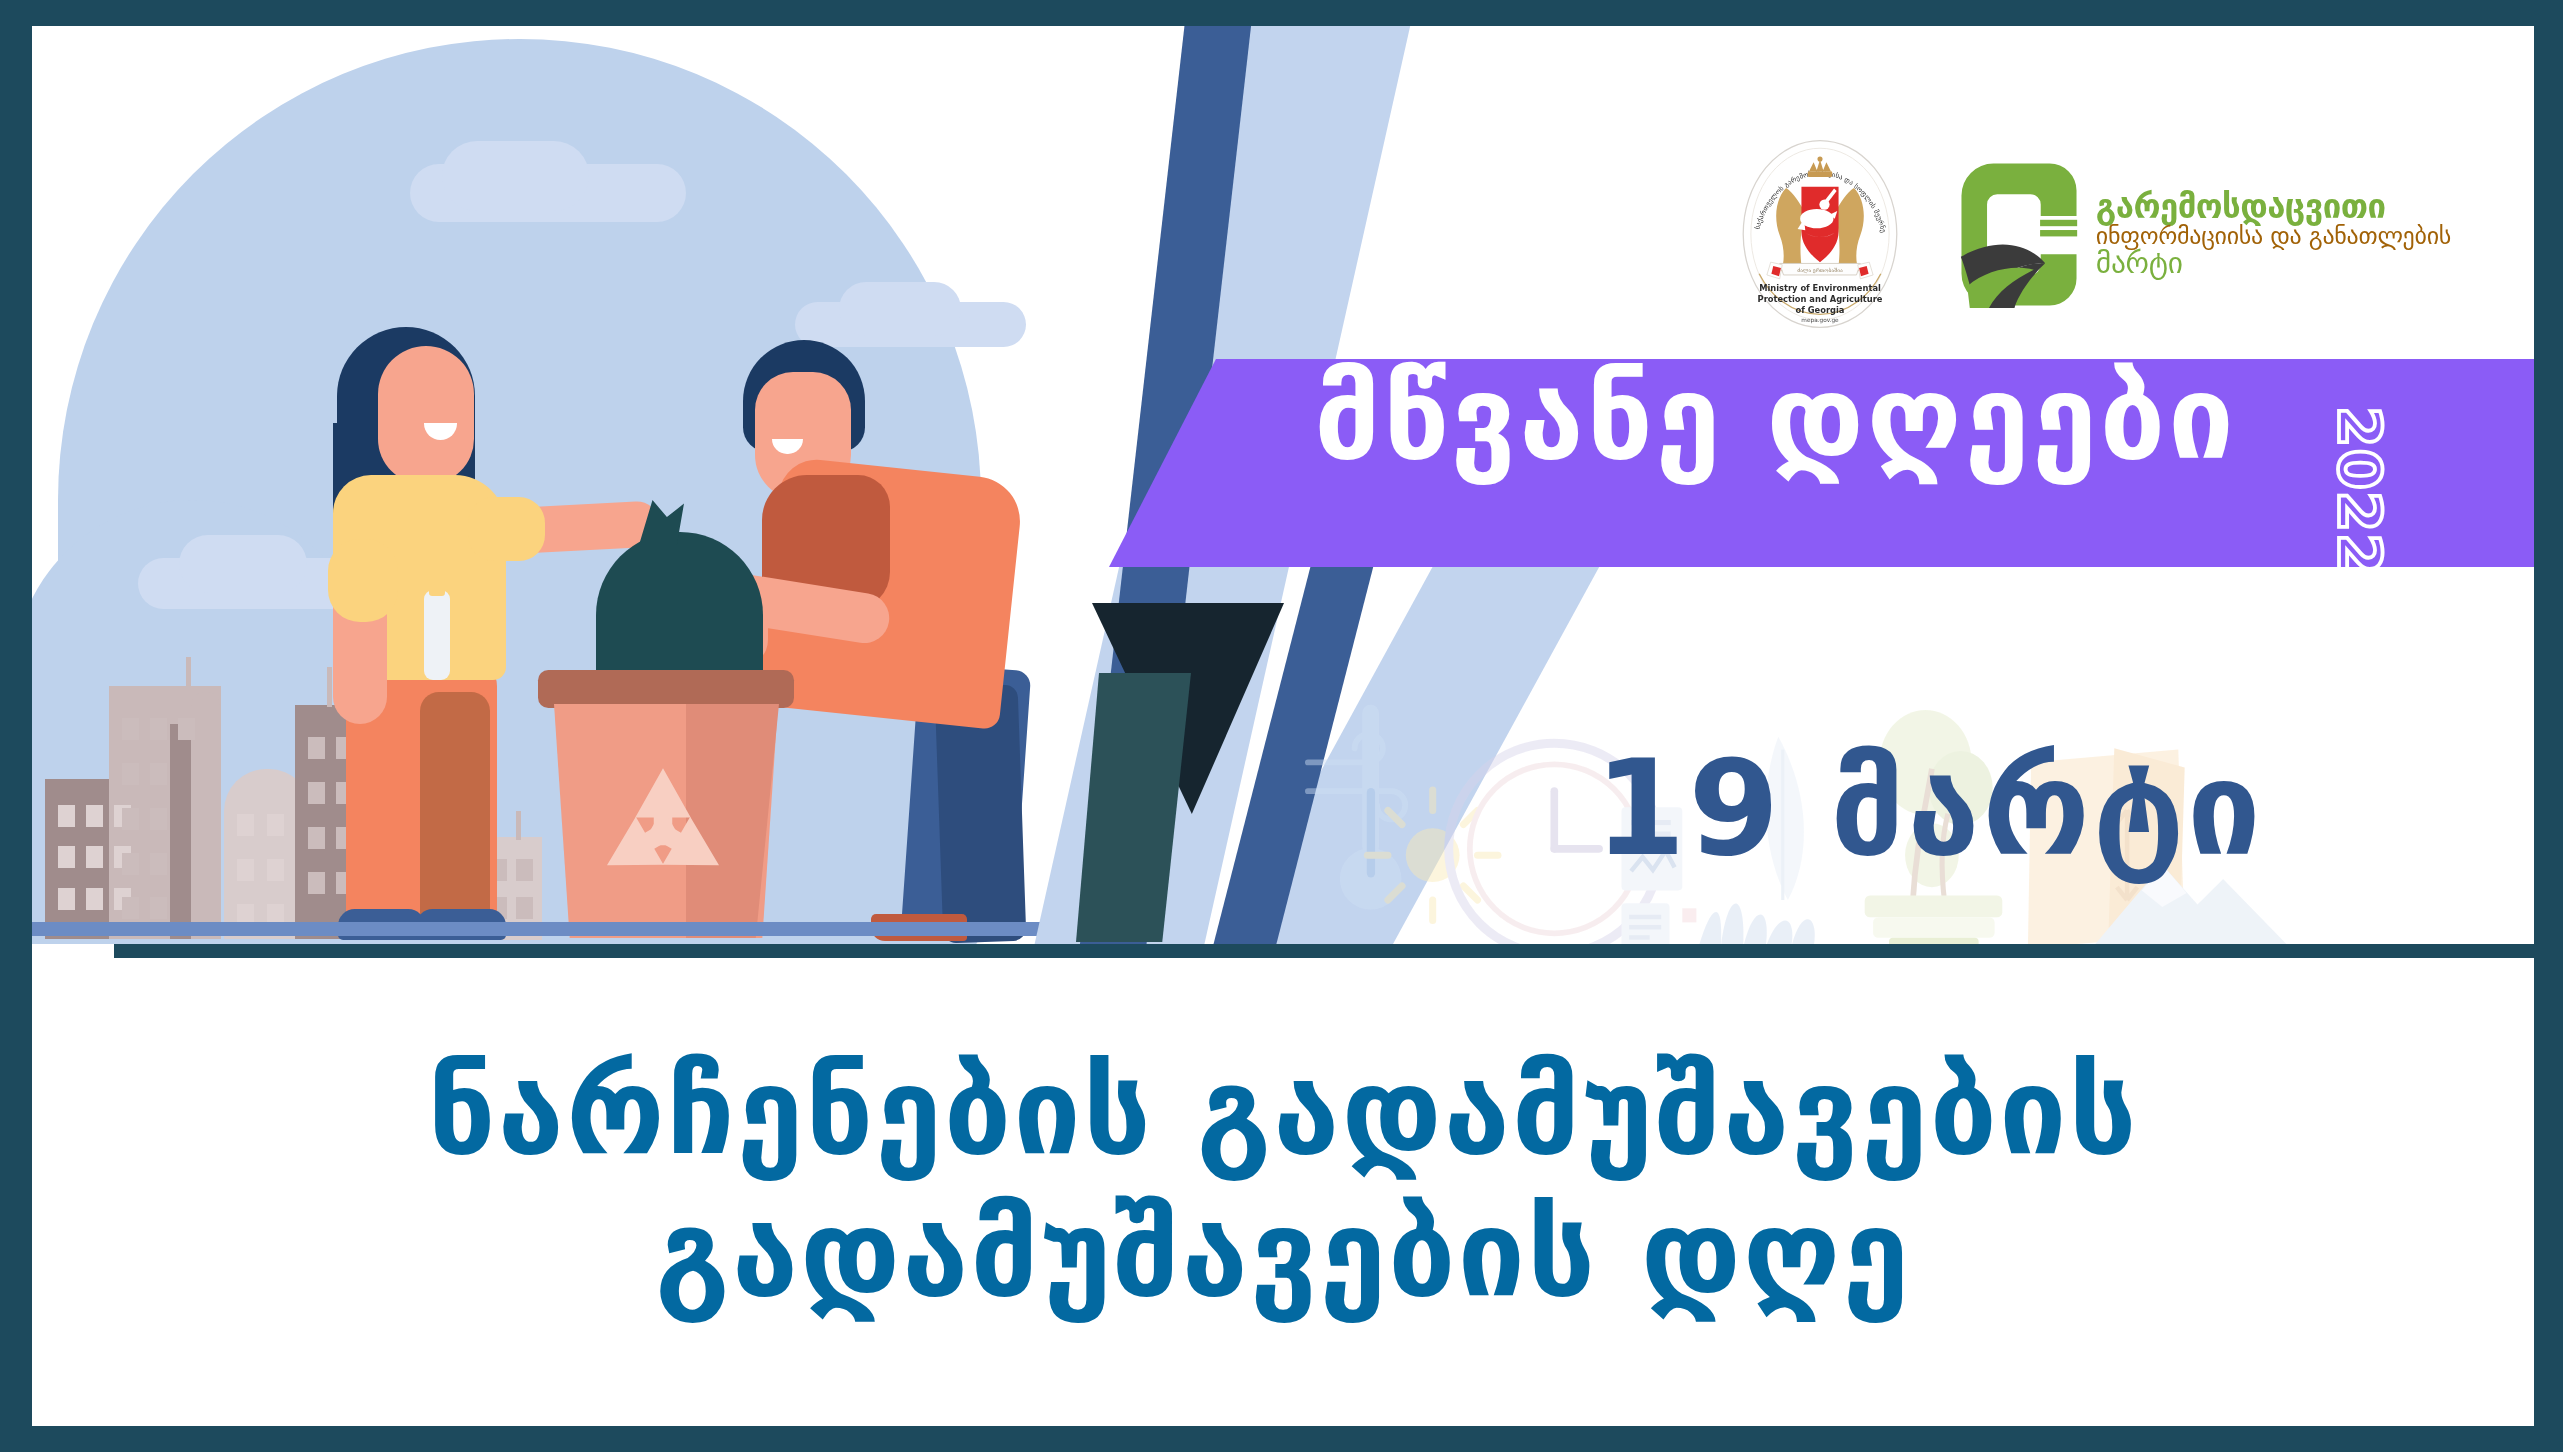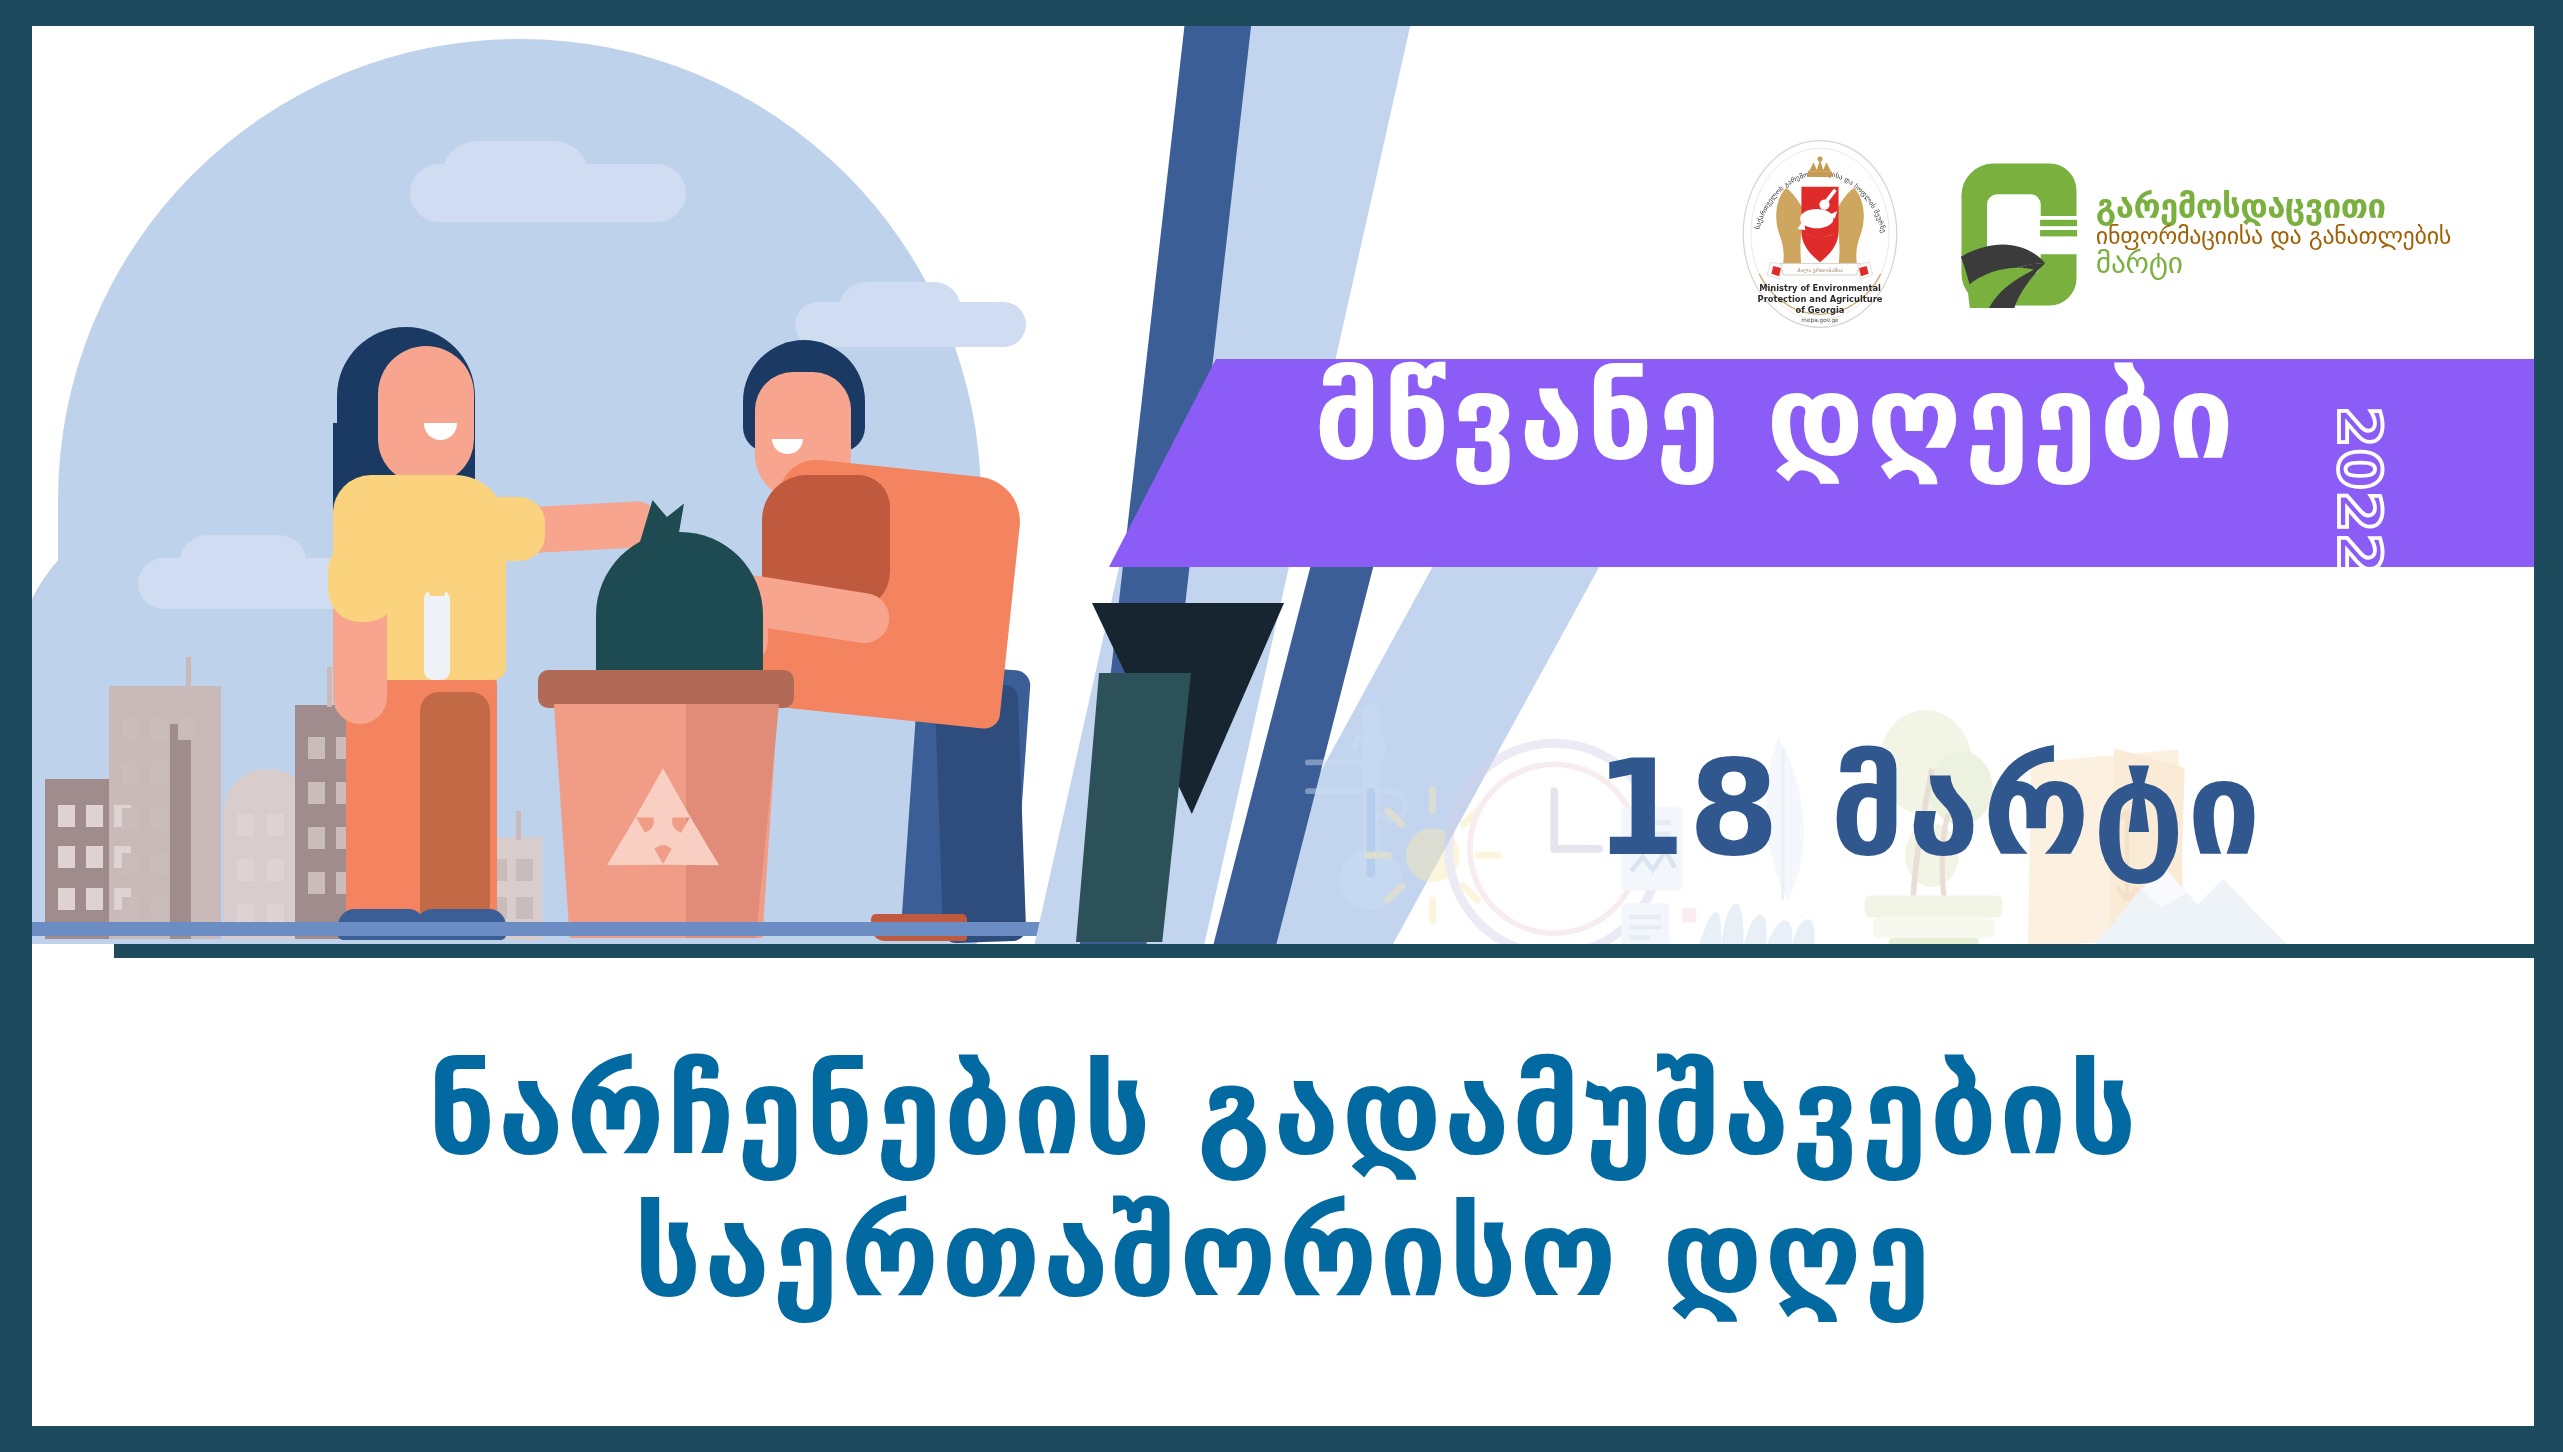--- a/index.html
+++ b/index.html
@@ -616,26 +616,26 @@
           </div>
         </div>
       </div>
 
       <div class="green-banner">
         <div class="green-title">მწვანე დღეები</div>
       </div>
       <div class="year" style="position:absolute; right:90px; top:465px;">2022</div>
 
       <div class="date-line">
-        <span class="date-text">18 მარტი</span>
+        <span class="date-text">19 მარტი</span>
       </div>
     </div>
 
     <div class="divider"></div>
 
     <div class="bottom-section">
       <div class="headline">ნარჩენების გადამუშავების</div>
-      <div class="headline">საერთაშორისო დღე</div>
+      <div class="headline">გადამუშავების დღე</div>
     </div>
 
   </div>
 </div>
 
 
 </body></html>

